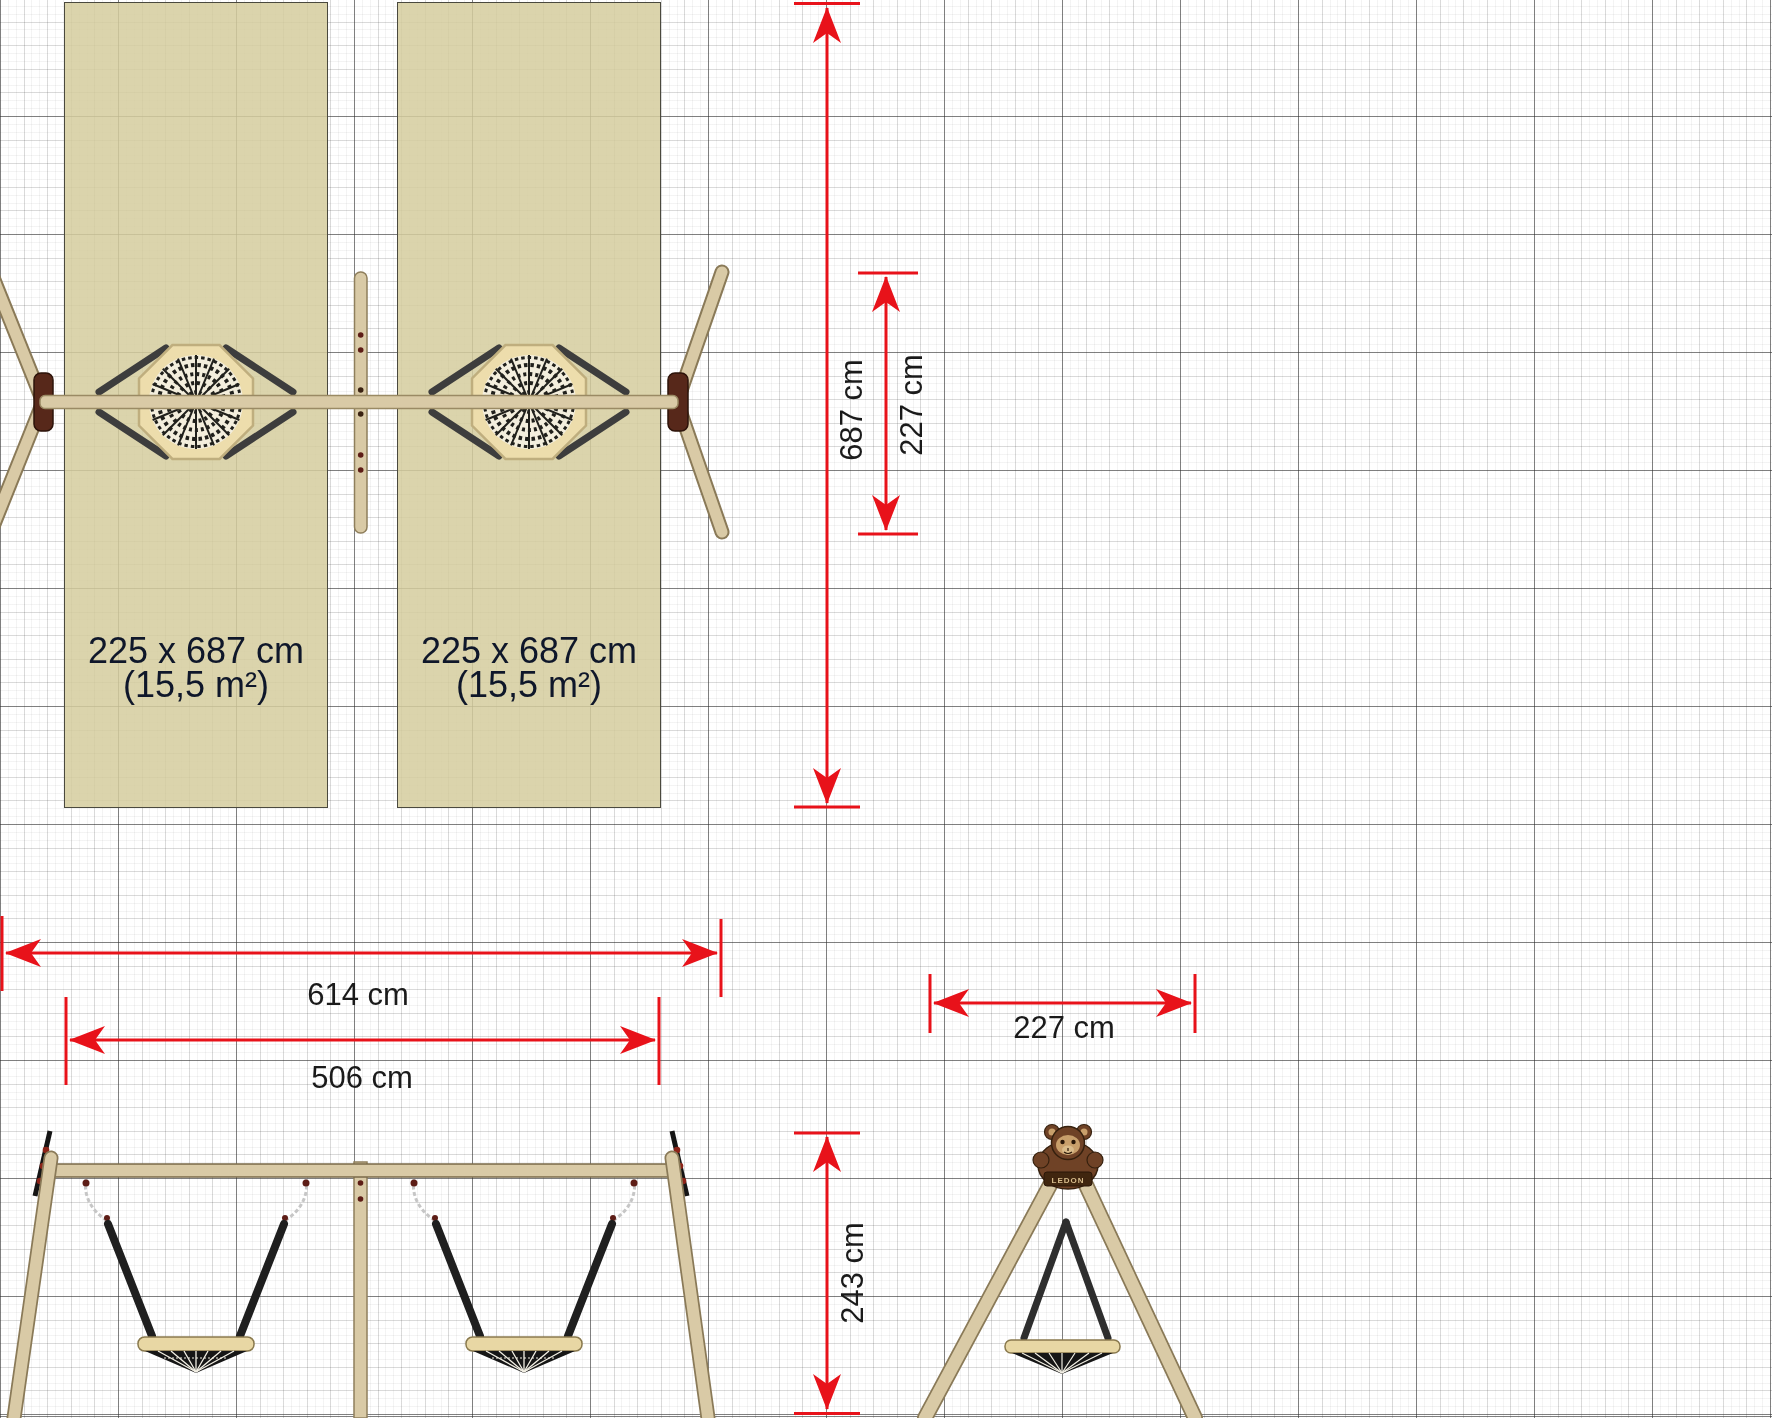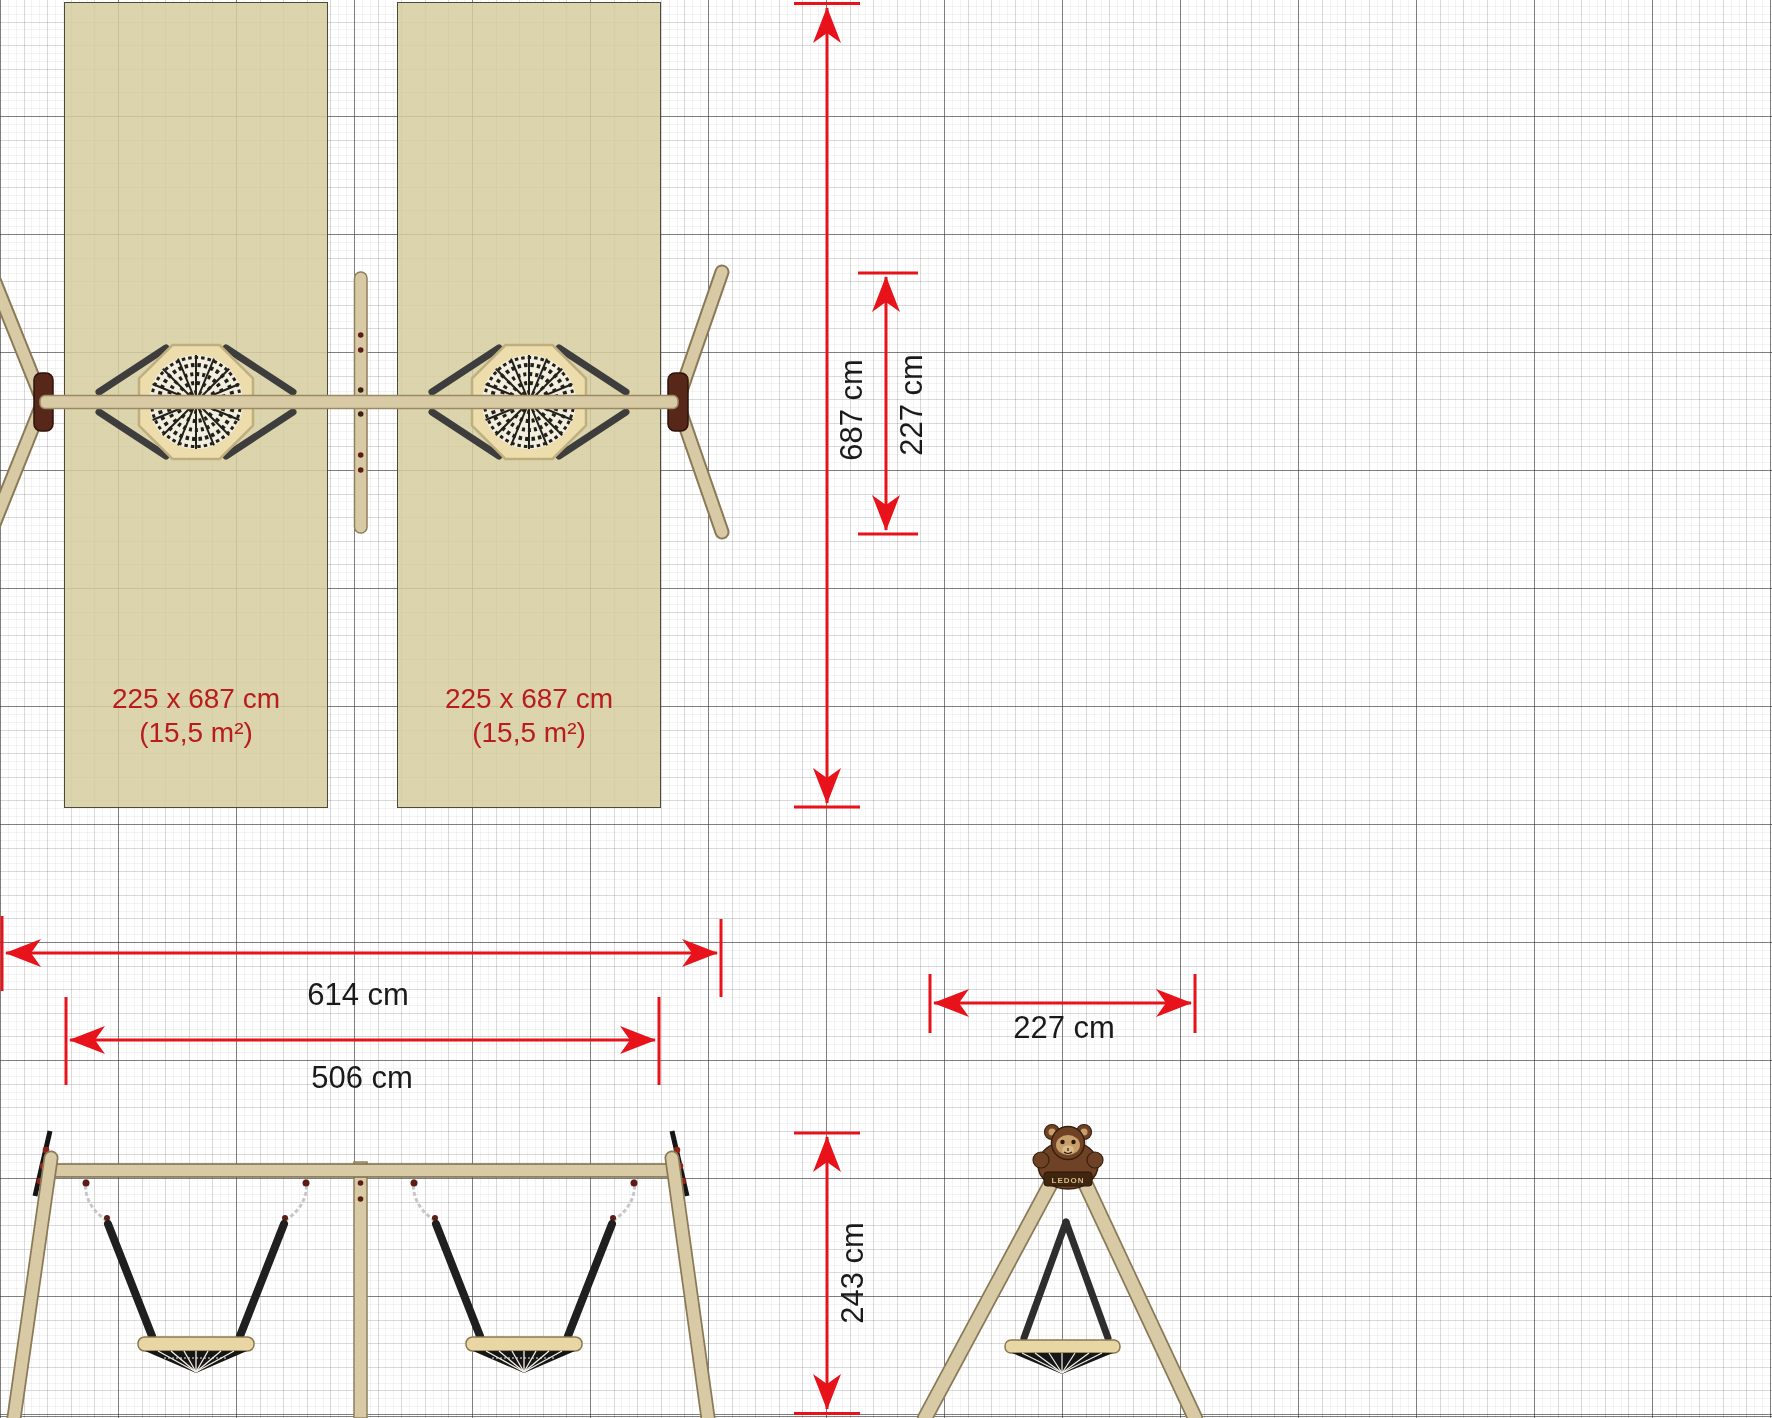--- a/index.html
+++ b/index.html
@@ -11,21 +11,21 @@
       repeating-linear-gradient(to bottom, rgba(45,45,45,0.52) 0 1px, transparent 1px 118px),
       repeating-linear-gradient(to right, rgba(45,45,45,0.13) 0 1px, transparent 1px 23.6px),
       repeating-linear-gradient(to bottom, rgba(45,45,45,0.13) 0 1px, transparent 1px 23.6px),
       repeating-linear-gradient(to right, rgba(45,45,45,0.055) 0 1px, transparent 1px 7.867px),
       repeating-linear-gradient(to bottom, rgba(45,45,45,0.055) 0 1px, transparent 1px 7.867px);
     background-position:0 0,0 -2px,0 0,0 -2px,0 0,0 -2px;}
   .zone{position:absolute;top:2px;width:264px;height:806px;
         background:rgba(213,205,158,0.85);border:1px solid #4a493e;box-sizing:border-box;}
   .zone1{left:64px;} .zone2{left:397px;}
   .zone-label{position:absolute;left:0;right:0;top:631px;text-align:center;
-        color:#b91c1c;font-size:28px;line-height:34px;margin-top:48px;}
+        color:#0f172a;font-size:36px;line-height:34px;}
   svg{position:absolute;inset:0;}
   text{font-family:"Liberation Sans", sans-serif;font-size:31px;fill:#1a1a1a;}
   .brandtxt{font-size:8px;fill:#d8bd8d;font-weight:bold;letter-spacing:1px;}
 </style>
 </head>
 <body>
 
 <div id="stage">
   <div class="grid"></div>
 

